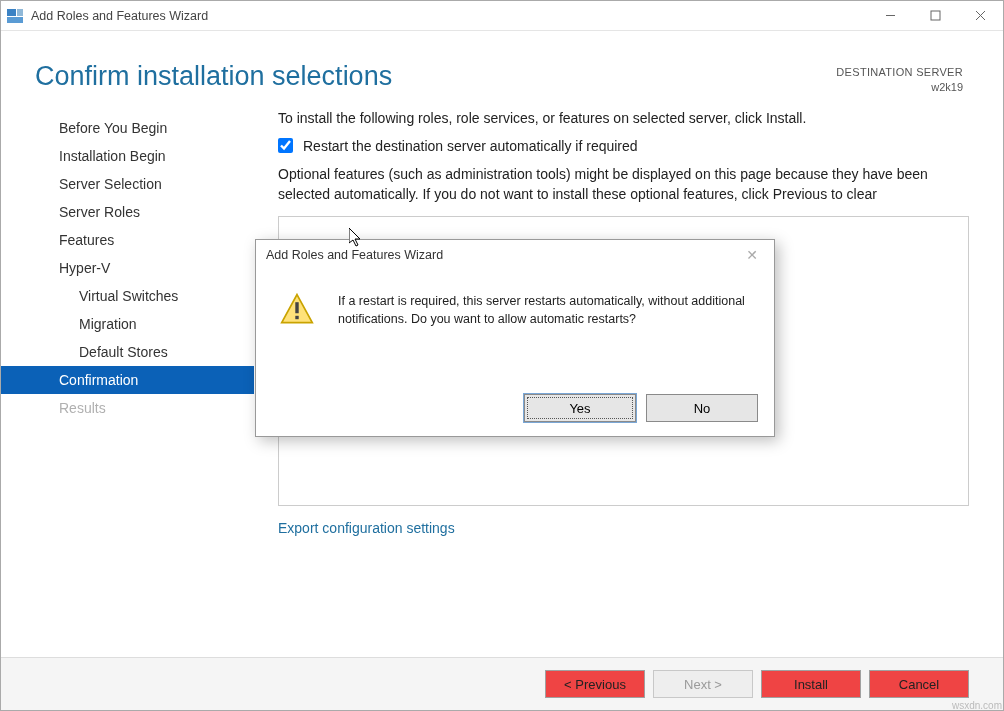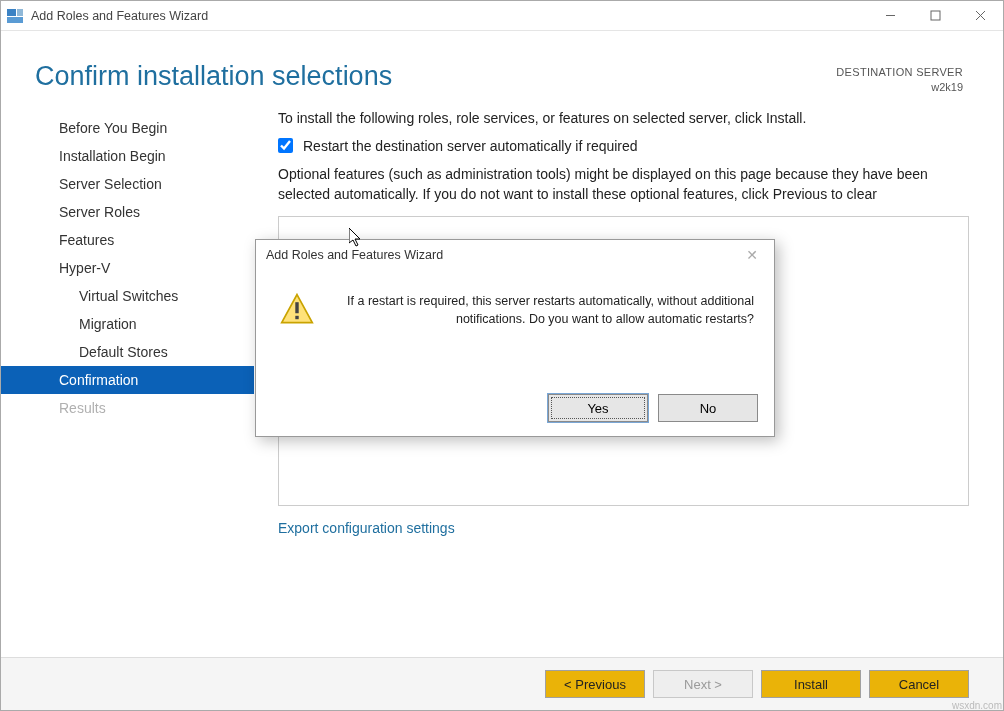--- a/index.html
+++ b/index.html
@@ -32,33 +32,33 @@
 
   .main { flex:1; padding-left: 24px; font-size:14px; color:#222; }
   .main .intro { margin-bottom: 12px; }
   .main .check-row { display:flex; align-items:center; gap:10px; margin-bottom: 10px; }
   .main .check-row input { width:15px; height:15px; }
   .main .note { line-height:1.45; margin-bottom:12px; }
   .main .inner-box { border:1px solid #ccc; height: 290px; background:#fff; margin-bottom:14px; }
   .main .linklike { color:#1f6f9f; font-size:14px; margin-bottom:4px; cursor:default; }
 
   .footer { border-top:1px solid #ddd; padding: 12px 34px; display:flex; justify-content:flex-end; gap:8px; background:#f5f5f5; }
-  .footer .btn { width:100px; height:28px; border:1px solid #a0a0a0; background:#eab308; font-size:13px; color:#222; }
+  .footer .btn { width:100px; height:28px; border:1px solid #a0a0a0; background:#ef4444; font-size:13px; color:#222; }
   .footer .btn.disabled { color:#9a9a9a; border-color:#c8c8c8; background:#eee; }
 
   
   .modal { position:absolute; left:255px; top:239px; width:520px; height:198px; background:#fff; border:1px solid #999; box-shadow: 4px 4px 14px rgba(0,0,0,0.25); }
   .modal .mtitle { padding:7px 10px; font-size:12.5px; color:#333; display:flex; align-items:center; }
   .modal .mtitle .spacer { flex:1; }
   .modal .mtitle .x { color:#aaa; font-size:14px; padding:0 6px; }
-  .modal .mbody { display:flex; padding: 22px 20px 0 24px; gap:16px;text-align:right; }
+  .modal .mbody { display:flex; padding: 22px 20px 0 24px; gap:24px; }
   .modal .warn-icon { width:34px; height:34px; flex-shrink:0; }
   .modal .mtext { font-size:12.5px; color:#222; line-height:1.45; }
   .modal .mbtns { position:absolute; right:16px; bottom:14px; display:flex; gap:10px; }
-  .modal .mbtns .btn { width:100px; height:28px; border:1px solid #8a8a8a; background:#e6e6e6; font-size:13px; }
+  .modal .mbtns .btn { width:112px; height:28px; border:1px solid #8a8a8a; background:#e6e6e6; font-size:13px; }
   .modal .mbtns .btn.focus { outline:1px dotted #555; outline-offset:-4px; box-shadow:0 0 0 1px #7aa7d6; }
 
   .watermark { position:absolute; right:2px; bottom:0; font-size:10px; color:#bbb; font-family: Arial; }
 
   .cursor { position:absolute; left:349px; top:228px; pointer-events:none; }
 </style>
 </head>
 <body>
 
 <div class="window">

